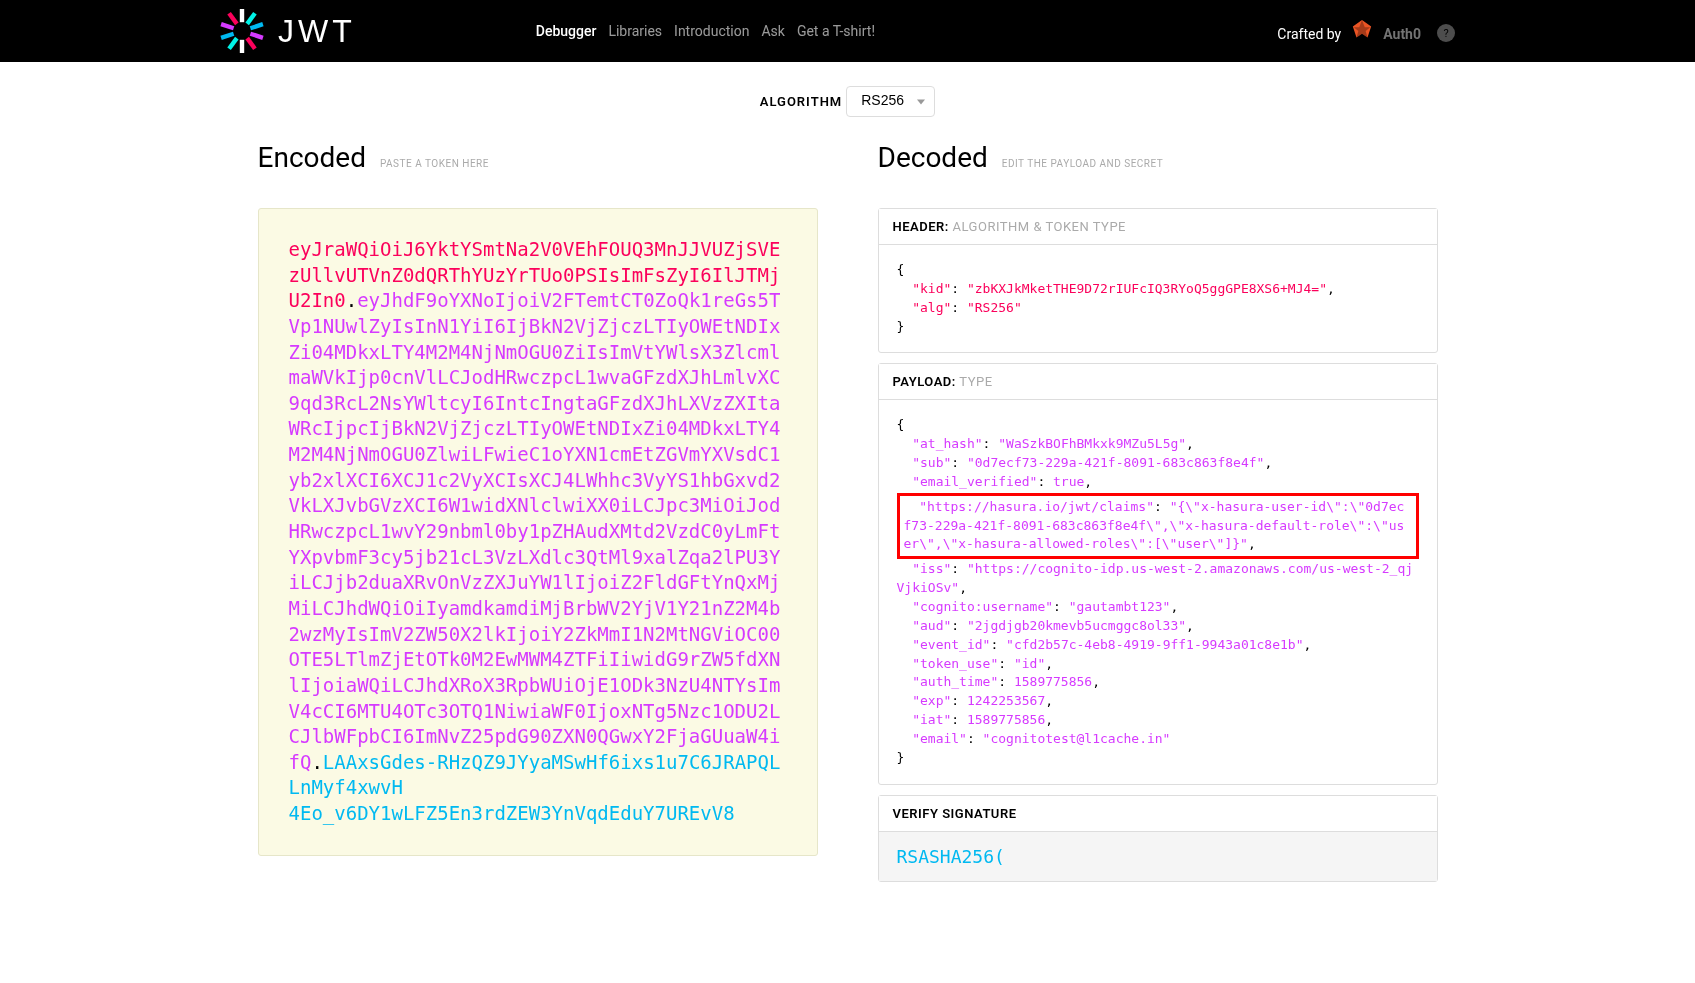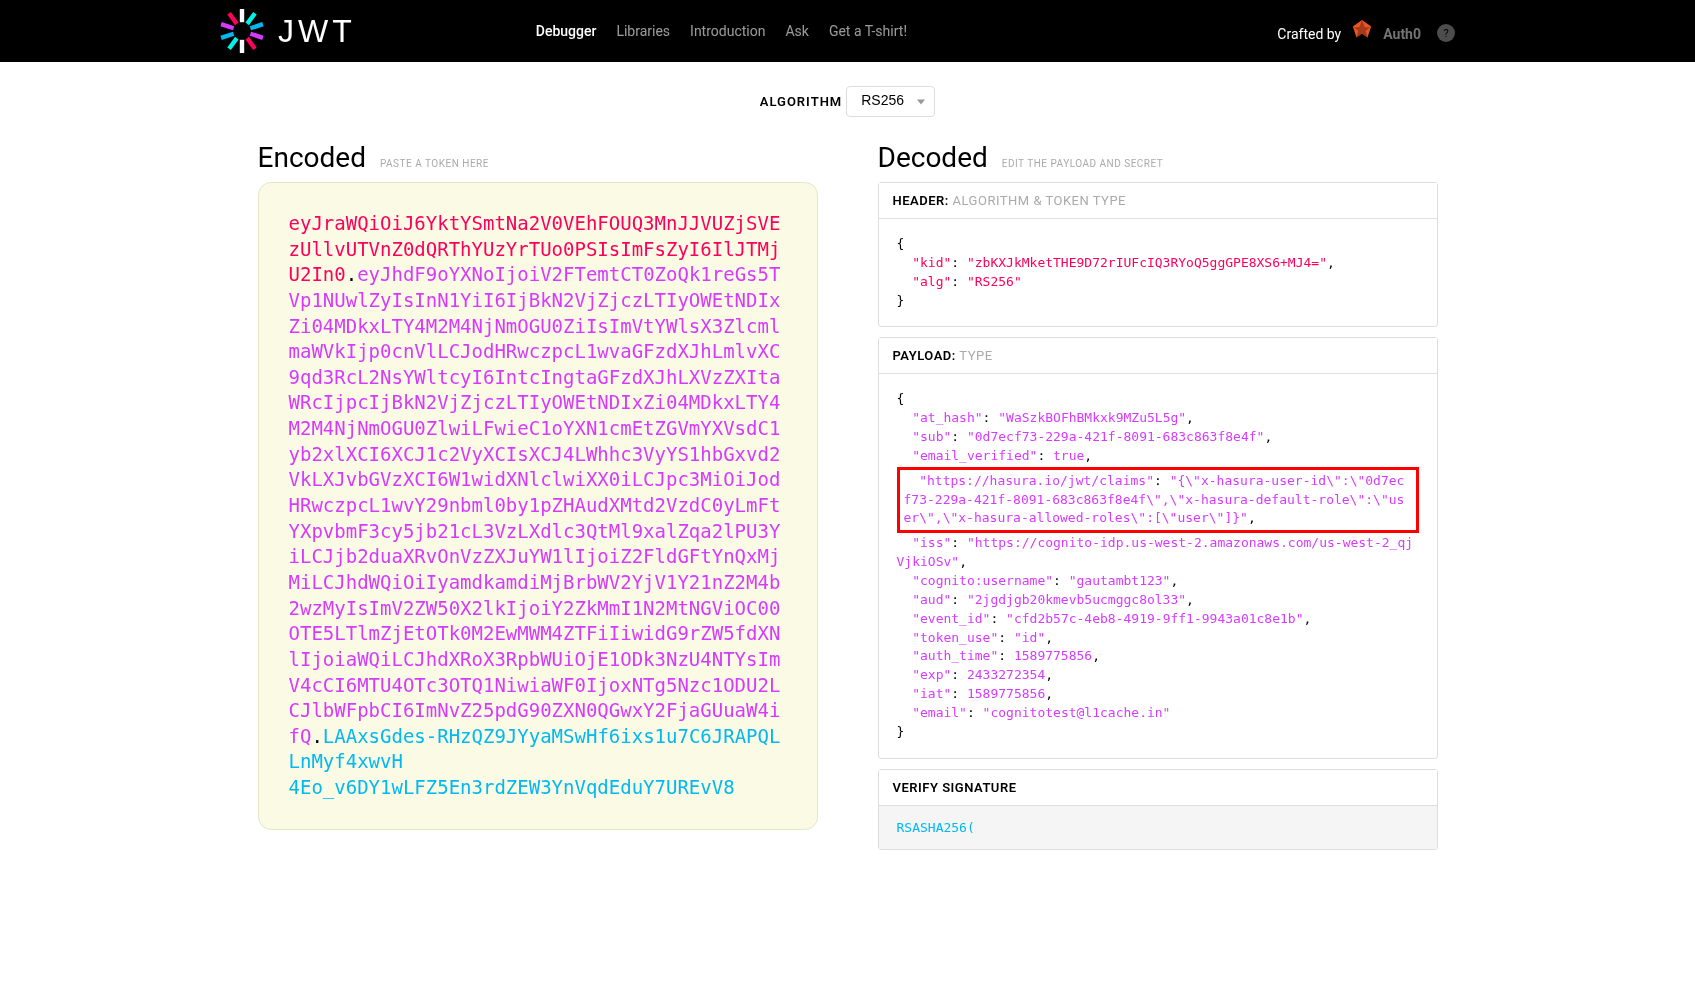--- a/index.html
+++ b/index.html
@@ -2,58 +2,58 @@
 <html><head>
 <meta charset="utf-8">
 <style>
 * { margin: 0; padding: 0; box-sizing: border-box; }
 body { font-family: -apple-system, BlinkMacSystemFont, "Segoe UI", Roboto, sans-serif; background: #fff; color: #000; }
 .header { background: #000; height: 62px; display: flex; align-items: center; padding: 0 40px; justify-content: space-between; }
 .header-left { display: flex; align-items: center; gap: 60px; }
 .logo { display: flex; align-items: center; gap: 14px; margin-left: 180px; }
 .logo-icon { width: 44px; height: 44px; }
 .logo-text { color: #fff; font-size: 32px; font-weight: 400; letter-spacing: 4px; font-family: Arial, sans-serif; }
-.nav { display: flex; gap: 20px; margin-left: 120px; }
+.nav { display: flex; gap: 12px; margin-left: 120px; }
 .nav-item { color: rgba(255,255,255,0.6); font-size: 14px; text-decoration: none; cursor: pointer; }
 .nav-item.active { color: #fff; font-weight: 500; }
 .header-right { display: flex; align-items: flex-end; gap: 10px; margin-right: 200px; }
 .crafted { color: #fff; font-size: 14px; }
 .auth0-logo { width: 22px; height: 22px; }
 .auth0-text { color: #737373; font-size: 14px; font-weight: 700; }
 .help-icon { width: 18px; height: 18px; background: rgba(255,255,255,0.3); border-radius: 50%; display: flex; align-items: center; justify-content: center; color: #000; font-size: 11px; margin-left: 6px; }
 
 .algorithm-row { display: flex; align-items: center; justify-content: center; padding: 24px 0; gap: 4px; }
 .algorithm-label { font-size: 13px; font-weight: 600; letter-spacing: 1px; }
 .algorithm-select { border: 1px solid #ddd; border-radius: 4px; padding: 5px 30px 8px 14px; font-size: 14px; background: #fff; appearance: none; position: relative; }
 .select-wrap { position: relative; }
 .select-wrap::after { content: ''; position: absolute; right: 10px; top: 50%; transform: translateY(-50%); width: 0; height: 0; border-left: 4px solid transparent; border-right: 4px solid transparent; border-top: 5px solid #999; pointer-events:none;}
 
 .main { display: flex; max-width: 1220px; margin: 0 auto; gap: 60px; padding: 0 20px; }
 .col { flex: 1; min-width: 0; }
-.section-title { display: flex; align-items: baseline; gap: 14px; margin-bottom: 8px; }
+.section-title { display: flex; align-items: baseline; gap: 14px; margin-bottom: 34px; }
 .section-title h2 { font-size: 28px; font-weight: 400; }
 .section-title .sub { font-size: 10px; color: #aaa; letter-spacing: 0.5px; }
 
-.encoded-box { background: #fbfae4; border: 1px solid #e6e6c9; border-radius: 13px; padding: 28px 30px; font-family: "Menlo", "Consolas", monospace; font-size: 19px; line-height: 1.35; word-break: break-all; }
+.encoded-box { background: #fbfae4; border: 1px solid #e6e6c9; border-radius: 3px; padding: 28px 30px; font-family: "Menlo", "Consolas", monospace; font-size: 19px; line-height: 1.35; word-break: break-all; }
 .tok-h { color: #fb015b; }
 .tok-p { color: #d63aff; }
 .tok-s { color: #00b9f1; }
 
 .decoded-box { border: 1px solid #ddd; border-radius: 3px; }
 .box-header { background: #fff; border-bottom: 1px solid #ddd; padding: 10px 14px; font-size: 13px; letter-spacing: 0.5px; }
 .box-header .strong { font-weight: 600; color: #000; }
 .box-header .muted { color: #aaa; }
 .box-body { padding: 16px 18px; font-family: "Menlo", "Consolas", monospace; font-size: 13px; line-height: 1.45; white-space: pre-wrap; word-break: break-all; }
 .json-key { color: #fb015b; }
 .json-punct { color: #000; }
 .json-val { color: #d63aff; }
 .json-val-hl { color: #d63aff; }
 .highlight-box { border: 3px solid #ff0000; padding: 2px 4px; display: block; margin: 1px 0; }
 .decoded-box + .decoded-box { margin-top: 10px; }
-.verify-body { background: #f5f5f5; padding: 14px 18px; font-family: "Menlo", "Consolas", monospace; font-size: 13px; color: #00b9f1; }
+.verify-body { background: #f5f5f5; padding: 14px 18px; font-family: "Menlo", "Consolas", monospace; font-size: 18px; color: #00b9f1; }
 </style>
 </head>
 <body>
 
 <div class="header">
   <div class="header-left">
     <div class="logo">
       <span class="logo-icon">
         <svg viewBox="0 0 60 60" width="44" height="44">
           <g transform="translate(30,30)">
@@ -135,21 +135,21 @@
       </div>
       <div class="box-body"><span class="json-punct">{</span>
   <span class="json-val">"at_hash"</span><span class="json-punct">: </span><span class="json-val">"WaSzkBOFhBMkxk9MZu5L5g"</span><span class="json-punct">,</span>
   <span class="json-val">"sub"</span><span class="json-punct">: </span><span class="json-val">"0d7ecf73-229a-421f-8091-683c863f8e4f"</span><span class="json-punct">,</span>
   <span class="json-val">"email_verified"</span><span class="json-punct">: </span><span class="json-val">true</span><span class="json-punct">,</span><span class="highlight-box">  <span class="json-val-hl">"https://hasura.io/jwt/claims"</span><span class="json-punct">: </span><span class="json-val-hl">"{\"x-hasura-user-id\":\"0d7ecf73-229a-421f-8091-683c863f8e4f\",\"x-hasura-default-role\":\"user\",\"x-hasura-allowed-roles\":[\"user\"]}"</span><span class="json-punct">,</span></span>  <span class="json-val">"iss"</span><span class="json-punct">: </span><span class="json-val">"https://cognito-idp.us-west-2.amazonaws.com/us-west-2_qjVjkiOSv"</span><span class="json-punct">,</span>
   <span class="json-val">"cognito:username"</span><span class="json-punct">: </span><span class="json-val">"gautambt123"</span><span class="json-punct">,</span>
   <span class="json-val">"aud"</span><span class="json-punct">: </span><span class="json-val">"2jgdjgb20kmevb5ucmggc8ol33"</span><span class="json-punct">,</span>
   <span class="json-val">"event_id"</span><span class="json-punct">: </span><span class="json-val">"cfd2b57c-4eb8-4919-9ff1-9943a01c8e1b"</span><span class="json-punct">,</span>
   <span class="json-val">"token_use"</span><span class="json-punct">: </span><span class="json-val">"id"</span><span class="json-punct">,</span>
   <span class="json-val">"auth_time"</span><span class="json-punct">: </span><span class="json-val">1589775856</span><span class="json-punct">,</span>
-  <span class="json-val">"exp"</span><span class="json-punct">: </span><span class="json-val">2433272354</span><span class="json-punct">,</span>
+  <span class="json-val">"exp"</span><span class="json-punct">: </span><span class="json-val">1242253567</span><span class="json-punct">,</span>
   <span class="json-val">"iat"</span><span class="json-punct">: </span><span class="json-val">1589775856</span><span class="json-punct">,</span>
   <span class="json-val">"email"</span><span class="json-punct">: </span><span class="json-val">"cognitotest@l1cache.in"</span>
 <span class="json-punct">}</span></div>
     </div>
 
     <div class="decoded-box">
       <div class="box-header">
         <span class="strong">VERIFY SIGNATURE</span>
       </div>
       <div class="verify-body">RSASHA256(</div>

